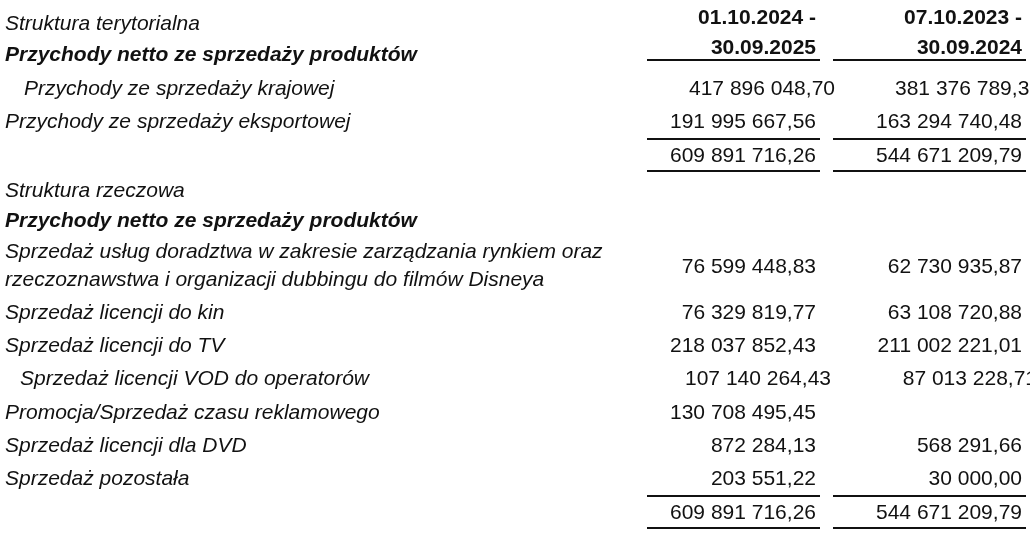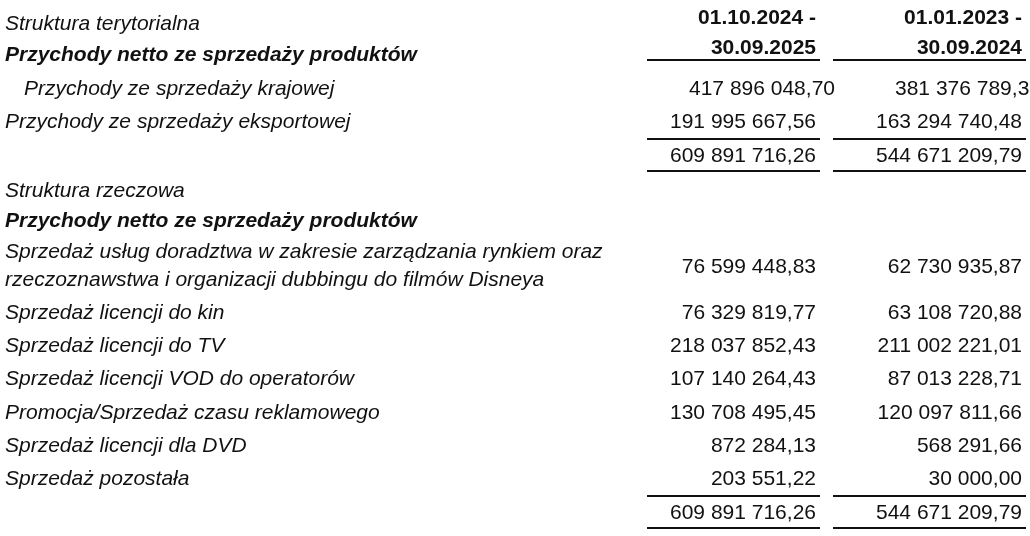--- a/index.html
+++ b/index.html
@@ -20,21 +20,21 @@
   .hdr { position: absolute; text-align: right; font-weight: bold; line-height: 30px; }
 </style>
 </head>
 <body>
 
 <div class="hdr" style="left:647px; width:169px; top:2px;">
   <div>01.10.2024 -</div>
   <div>30.09.2025</div>
 </div>
 <div class="hdr" style="left:833px; width:189px; top:2px;">
-  <div>01.01.2023 -</div>
+  <div>07.10.2023 -</div>
   <div>30.09.2024</div>
 </div>
 <div class="hline l1" style="top:59px;"></div>
 <div class="hline l2" style="top:59px;"></div>
 
 <div class="row" style="top:7px;">
   <span class="label italic">Struktura terytorialna</span>
 </div>
 <div class="row" style="top:38px;">
   <span class="label bold">Przychody netto ze sprzedaży produktów</span>
@@ -73,29 +73,28 @@
 <div class="row" style="top:296px;padding-left:28px;">
   <span class="label">Sprzedaż licencji do kin</span>
   <span class="num c1">76 329 819,77</span>
   <span class="num c2">63 108 720,88</span>
 </div>
 <div class="row" style="top:329px;">
   <span class="label">Sprzedaż licencji do TV</span>
   <span class="num c1">218 037 852,43</span>
   <span class="num c2">211 002 221,01</span>
 </div>
-<div class="row" style="top:362px;">
+<div class="row" style="top:362px;margin-left:15px;">
   <span class="label">Sprzedaż licencji VOD do operatorów</span>
   <span class="num c1">107 140 264,43</span>
   <span class="num c2">87 013 228,71</span>
 </div>
 <div class="row" style="top:396px;">
   <span class="label">Promocja/Sprzedaż czasu reklamowego</span>
   <span class="num c1">130 708 495,45</span>
-  <span class="num c2">120 097 811,66</span>
 </div>
 <div class="row" style="top:429px;">
   <span class="label">Sprzedaż licencji dla DVD</span>
   <span class="num c1">872 284,13</span>
   <span class="num c2">568 291,66</span>
 </div>
 <div class="row" style="top:462px;">
   <span class="label">Sprzedaż pozostała</span>
   <span class="num c1">203 551,22</span>
   <span class="num c2">30 000,00</span>

